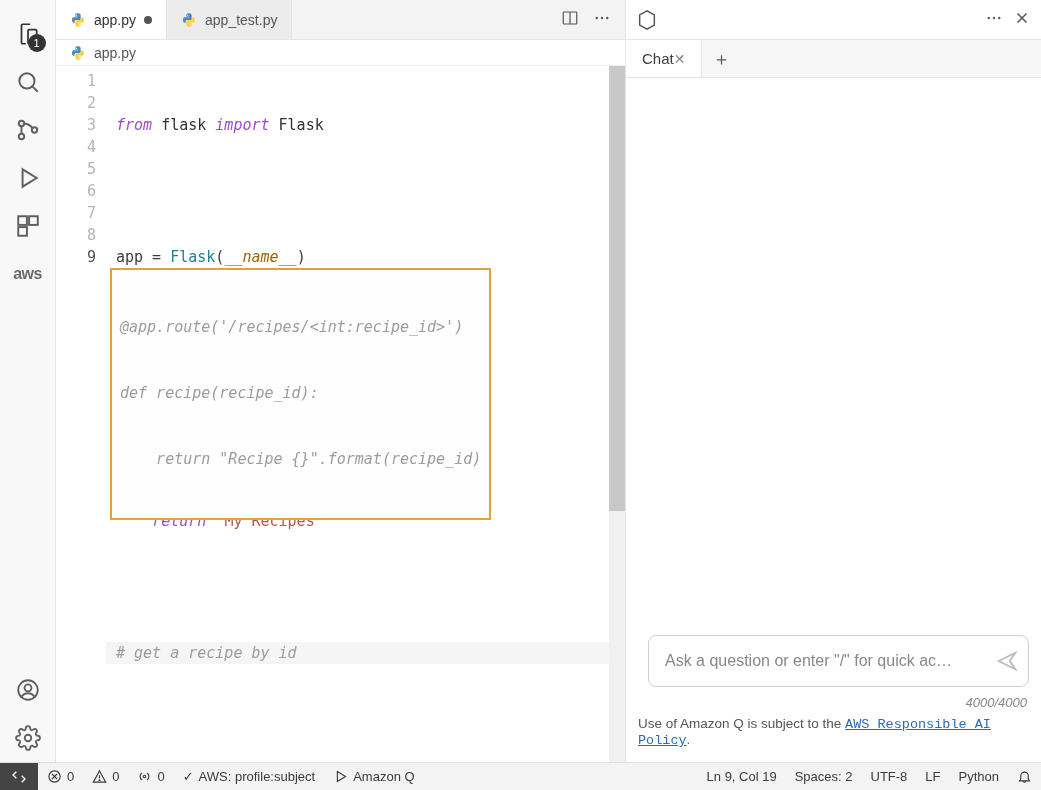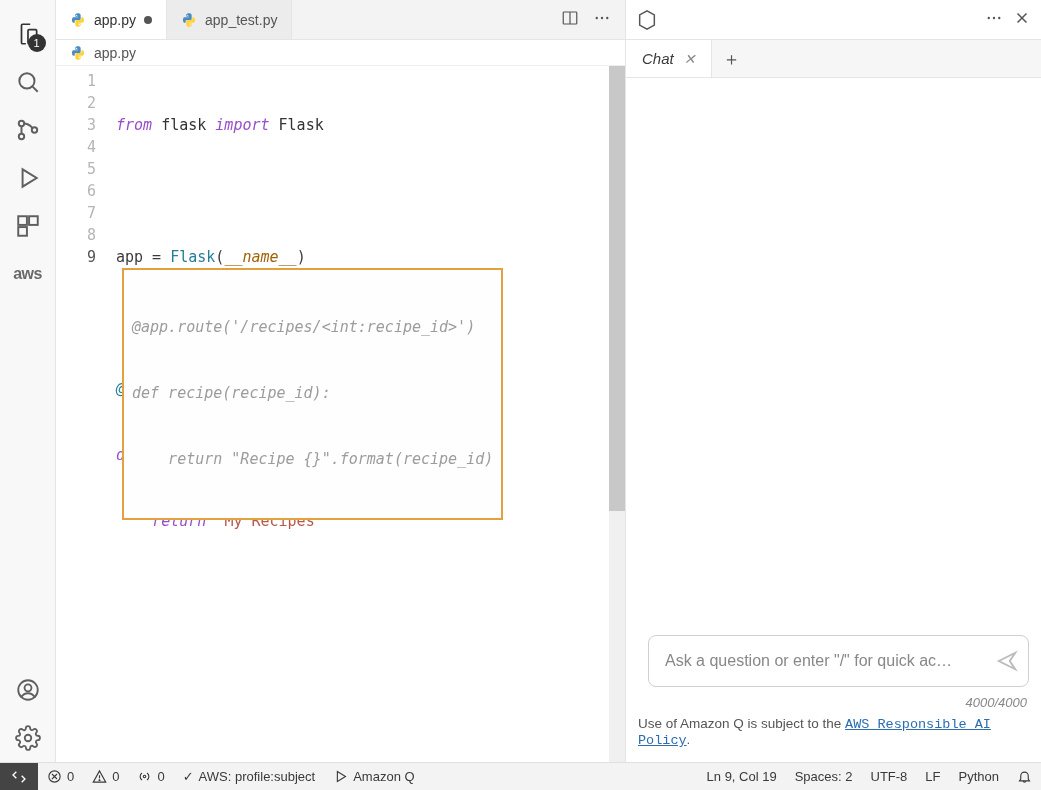--- a/index.html
+++ b/index.html
@@ -126,21 +126,21 @@
     .tok-dec-at { color:#267f99; font-style:italic; }
     .tok-dec-name { color:#795e26; font-style:italic; }
     .tok-fn { color:#267f99; font-style:italic; }
     .tok-str { color:#c75d4a; }
     .tok-str-inner { color:#b8574a; }
     .tok-var { color:#a16207; font-style:italic;margin-top:27px; }
     .tok-cmt { color:#9c9c9c; font-style:italic; }
 
     .suggestion-box {
       position:absolute;
-      left:16px;
+      left:4px;
       top:calc(22px*9 + 4px);
       border:2px solid #e3a13d;
       background:#fefefe;
       padding:2px 8px 4px 8px;
       color:#9c9c9c;
       font-style:italic;
     }
     .suggestion-box .sline { height:22px; white-space:pre; }
 
     .minimap {
@@ -176,25 +176,23 @@
       align-items:center;
       height:38px;
       border-bottom:1px solid #e5e5e5;
       background:#f6f6f6;
     }
     .rp-tab {
       display:flex;
       align-items:center;
       height:100%;
       padding:0 16px;
-      gap:10px;
       background:#fff;
       border-right:1px solid #e5e5e5;
       font-size:15px;
-      font-style:italic;
     }
     .rp-tab .close { color:#888; cursor:pointer; font-size:14px; }
     .rp-add {
       width:38px; display:flex; align-items:center; justify-content:center;
       color:#555; cursor:pointer; font-size:18px;
     }
     .rp-body { flex:1; }
     .rp-input-wrap {
       padding:14px 12px 8px 22px;
     }
@@ -368,20 +366,21 @@
       </div>
       <div class="code">
         <div class="line"><span class="tok-kw">from</span><span class="tok-mod"> flask </span><span class="tok-kw">import</span><span class="tok-mod"> Flask</span></div>
         <div class="line"></div>
         <div class="line"><span>app = </span><span class="tok-cls">Flask</span><span>(</span><span class="tok-var">__name__</span><span>)</span></div>
         <div class="line"></div>
         <div class="line"><span class="tok-dec-at">@</span><span class="tok-dec-at">app</span><span class="tok-dec-at">.</span><span class="tok-dec-name">route</span><span>(</span><span class="tok-str">'</span><span class="tok-str-inner">/recipes</span><span class="tok-str">'</span><span>)</span></div>
         <div class="line"><span class="tok-kw">def</span><span class="tok-fn"> recipes</span><span>():</span></div>
         <div class="line"><span>    </span><span class="tok-kw">return</span><span> </span><span class="tok-str">"</span><span class="tok-str-inner">My Recipes</span><span class="tok-str">"</span></div>
         <div class="line"></div>
+        <div class="line current"><span class="tok-cmt"># get a recipe by id</span></div>
 
         <div class="suggestion-box">
           <div class="sline">@app.route('/recipes/&lt;int:recipe_id&gt;')</div>
           <div class="sline">def recipe(recipe_id):</div>
           <div class="sline">    return "Recipe {}".format(recipe_id)</div>
         </div>
       </div>
       <div class="minimap">
         <div class="mm-bar"></div>
       </div>

